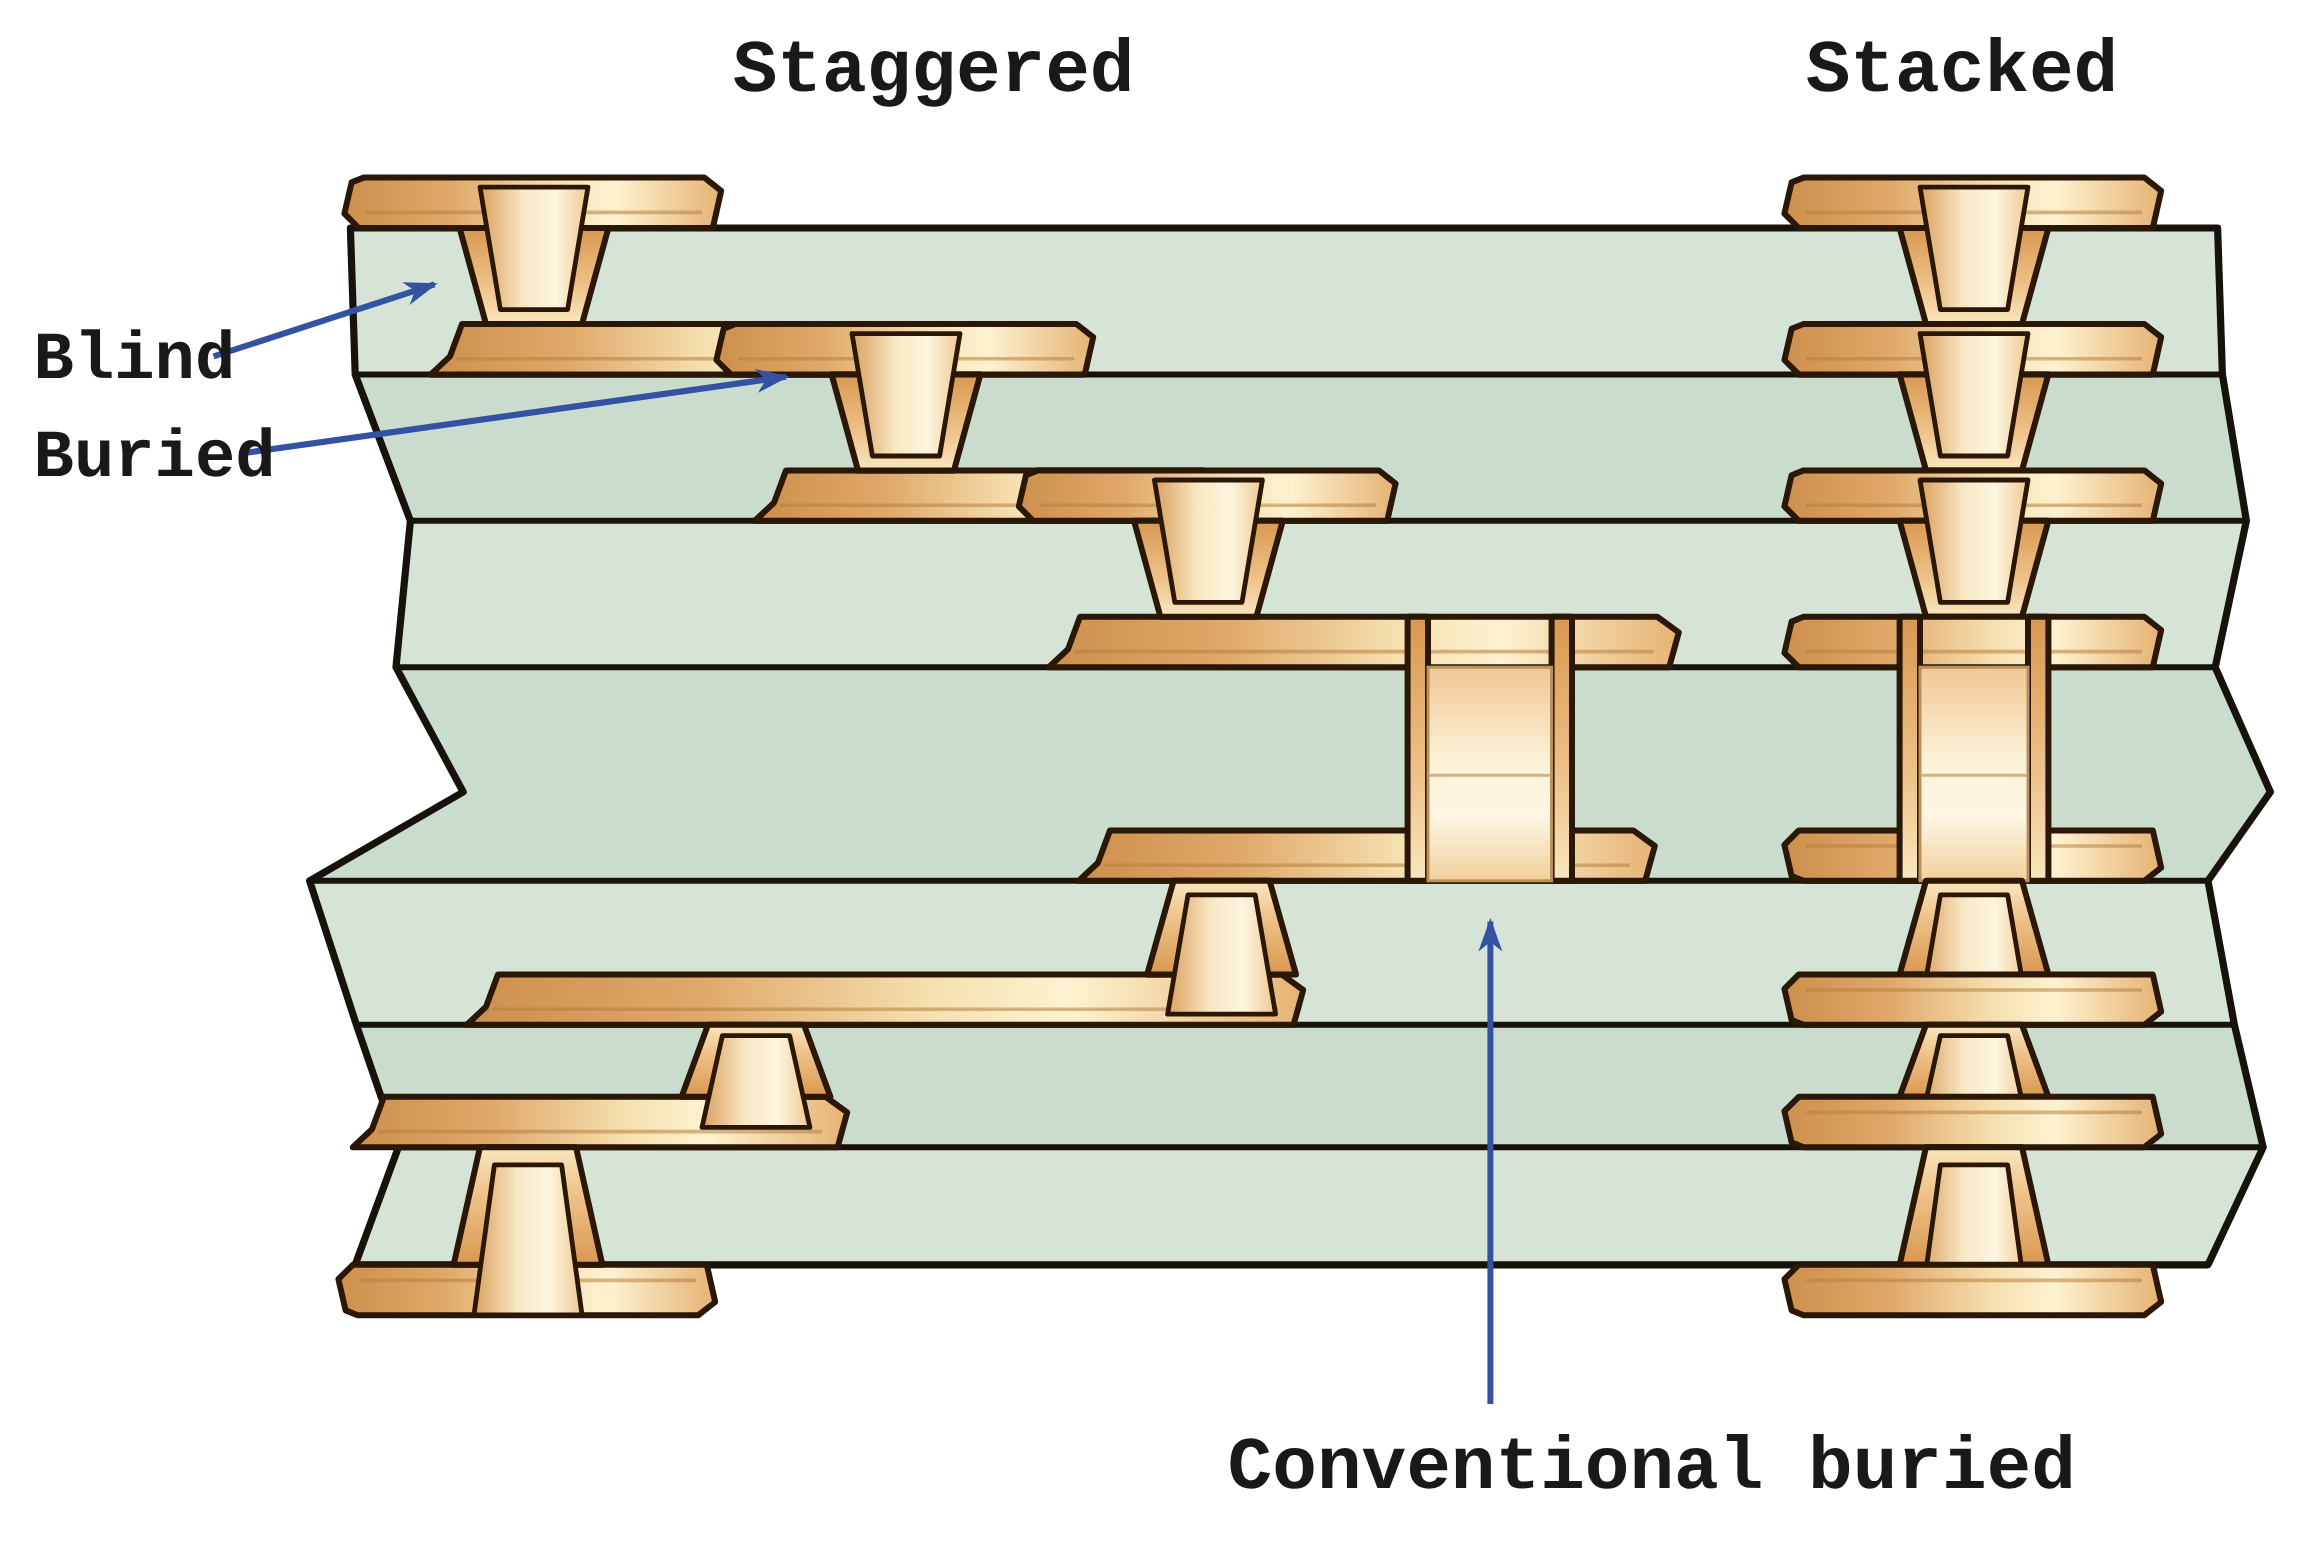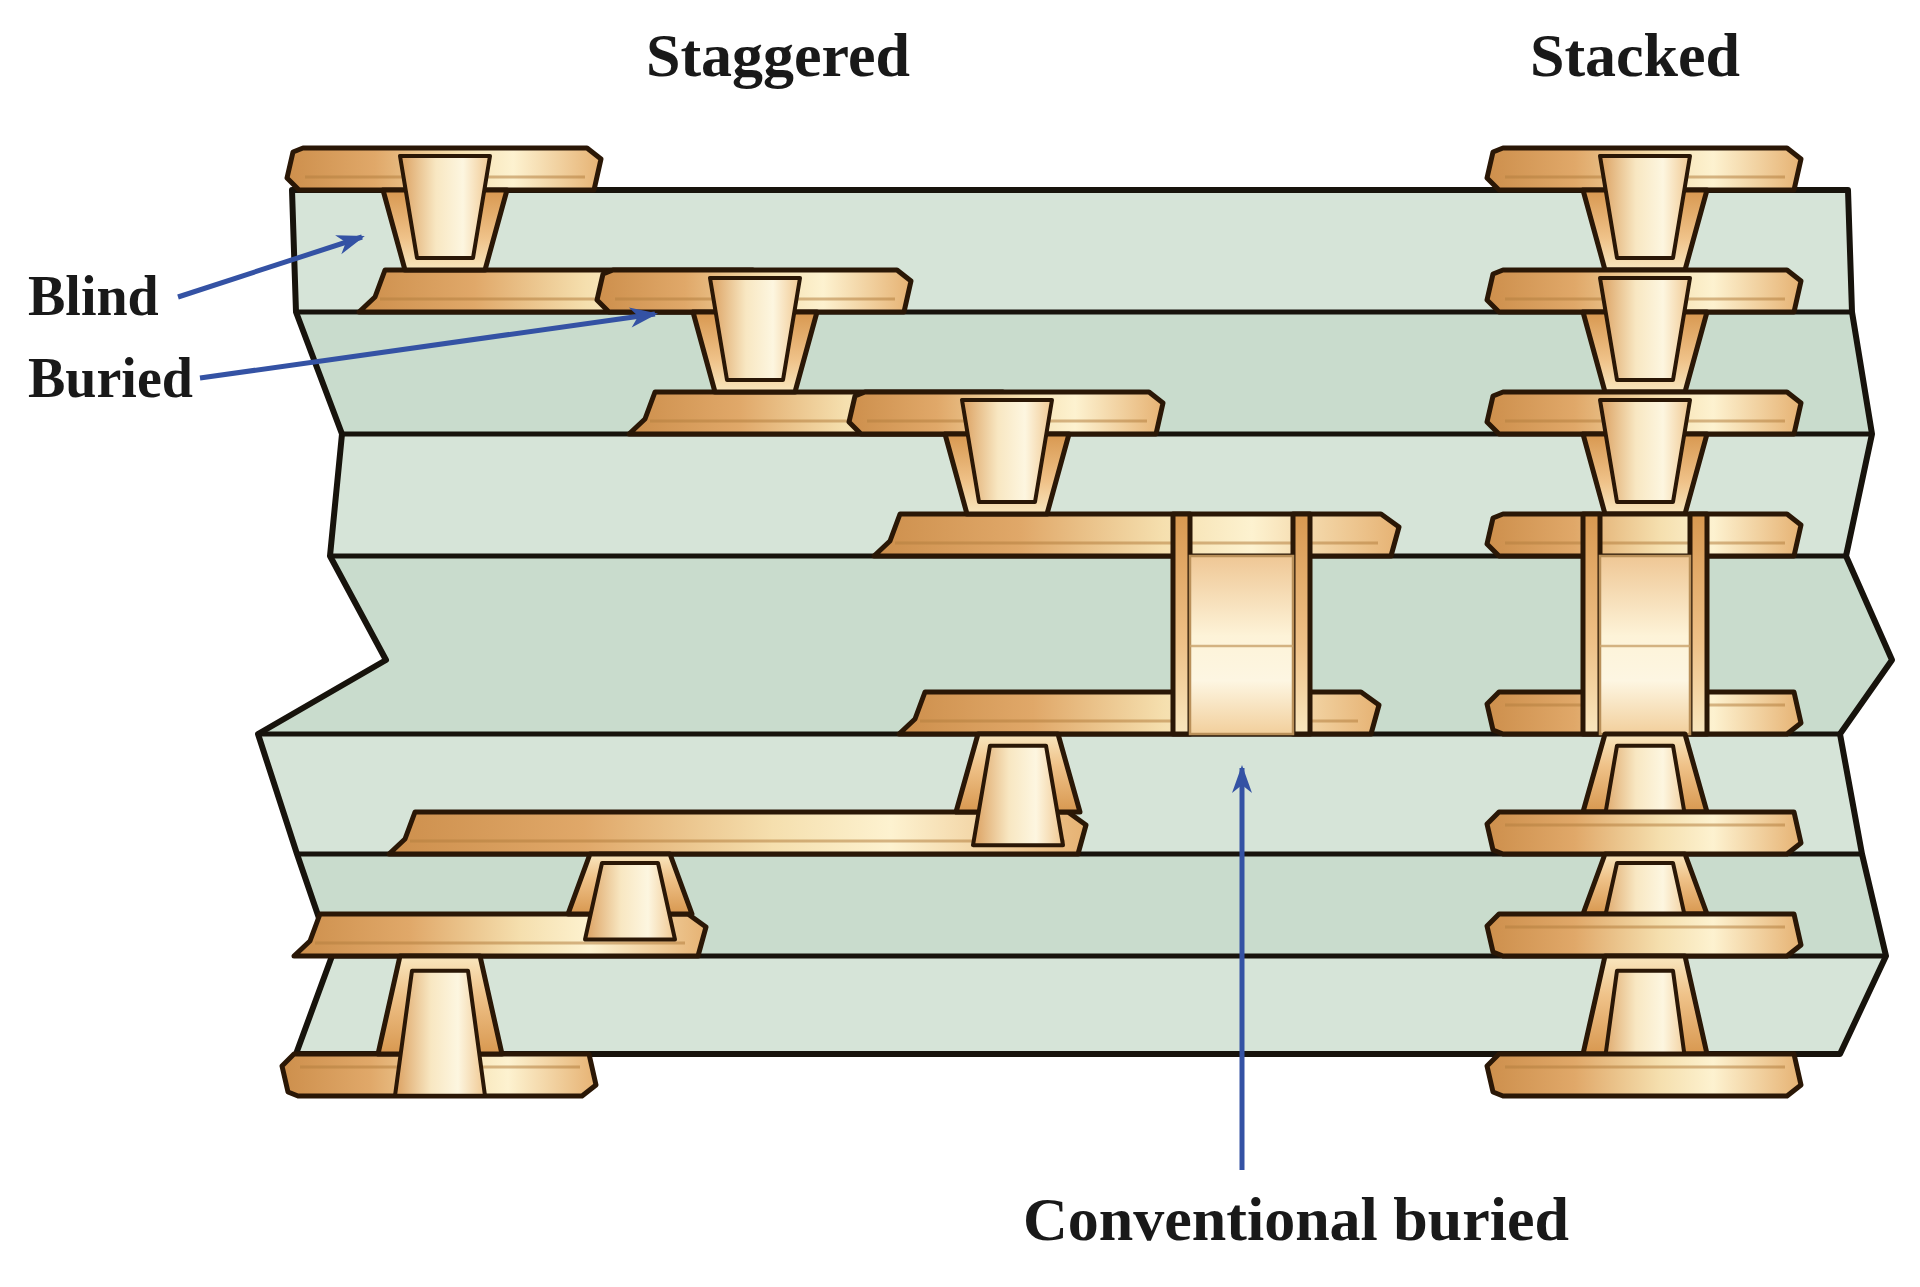--- a/index.html
+++ b/index.html
@@ -1,17 +1,17 @@
 <!DOCTYPE html>
 <html style="--background: #ffffff; --substrate_green: #cfe0d2; --substrate_green_alt: #c9dccd; --substrate_green_light: #d6e4d8; --outline_ink: #17130c; --copper_outline: #2a1706; --copper_dark: #cd8f4c; --copper_mid: #e9b87e; --copper_highlight: #fdf3d6; --arrow_blue: #3452a4; --text_ink: #191919;"><head>
 <meta charset="utf-8">
 <style>
   html,body{margin:0;padding:0;background:#fff;}
   .stage{position:relative;width:1900px;height:1287px;background:var(--background,#fff);
-         font-family:Liberation Serif, serif;overflow:hidden;}
+         font-family:Liberation Mono, monospace;overflow:hidden;}
   svg{position:absolute;inset:0;}
   .title-text{font-size:62px;font-weight:700;fill:var(--text_ink);}
   .label-text{font-size:56px;font-weight:700;fill:var(--text_ink);}
   .caption-text{font-size:62px;font-weight:700;fill:var(--text_ink);}
   .board-outline{fill:none;stroke:var(--outline_ink);stroke-width:6;stroke-linejoin:round;}
   .layer-line{stroke:var(--outline_ink);stroke-width:5;fill:none;}
   .copper{stroke:var(--copper_outline);stroke-width:5;stroke-linejoin:round;}
   .copper-thin{stroke:var(--copper_outline);stroke-width:4;stroke-linejoin:round;}
   .bar-lip{stroke:#b5803f;stroke-width:3;opacity:.55;fill:none;}
   .arrow-line{stroke:var(--arrow_blue);stroke-width:5;fill:none;}

